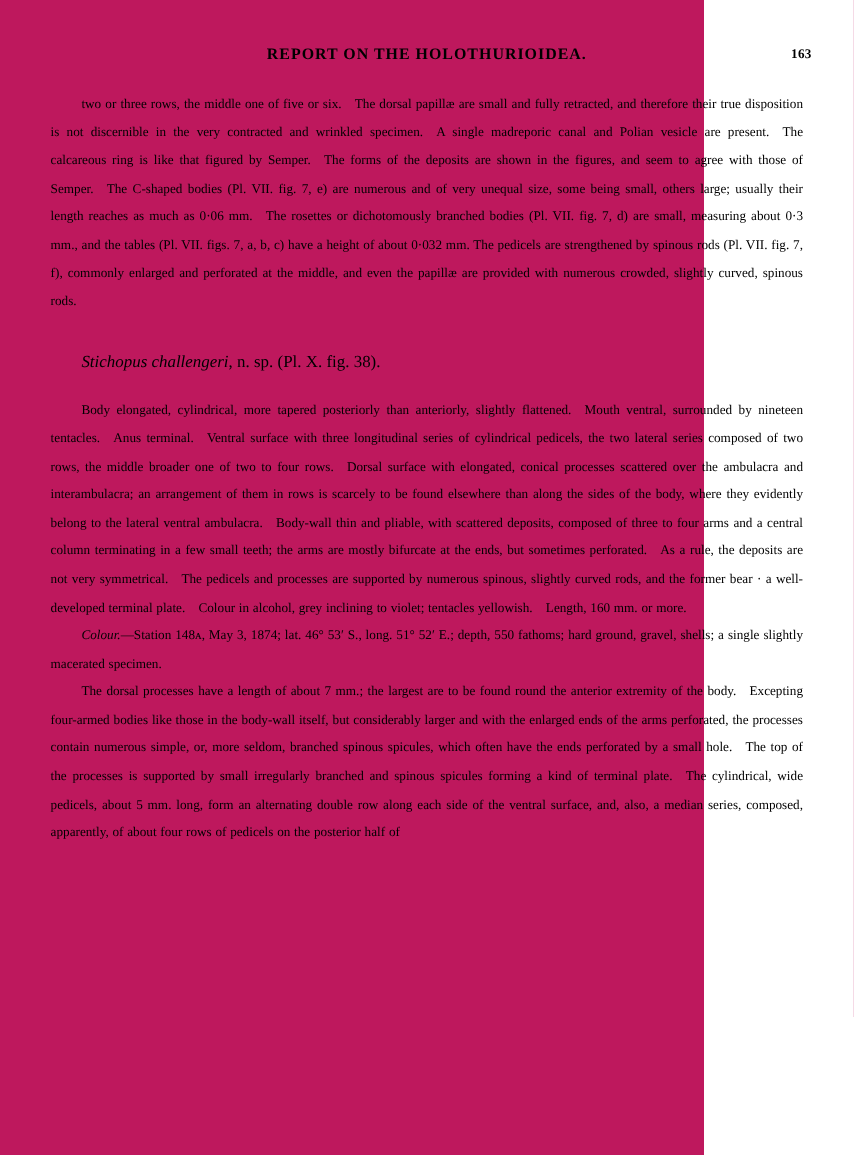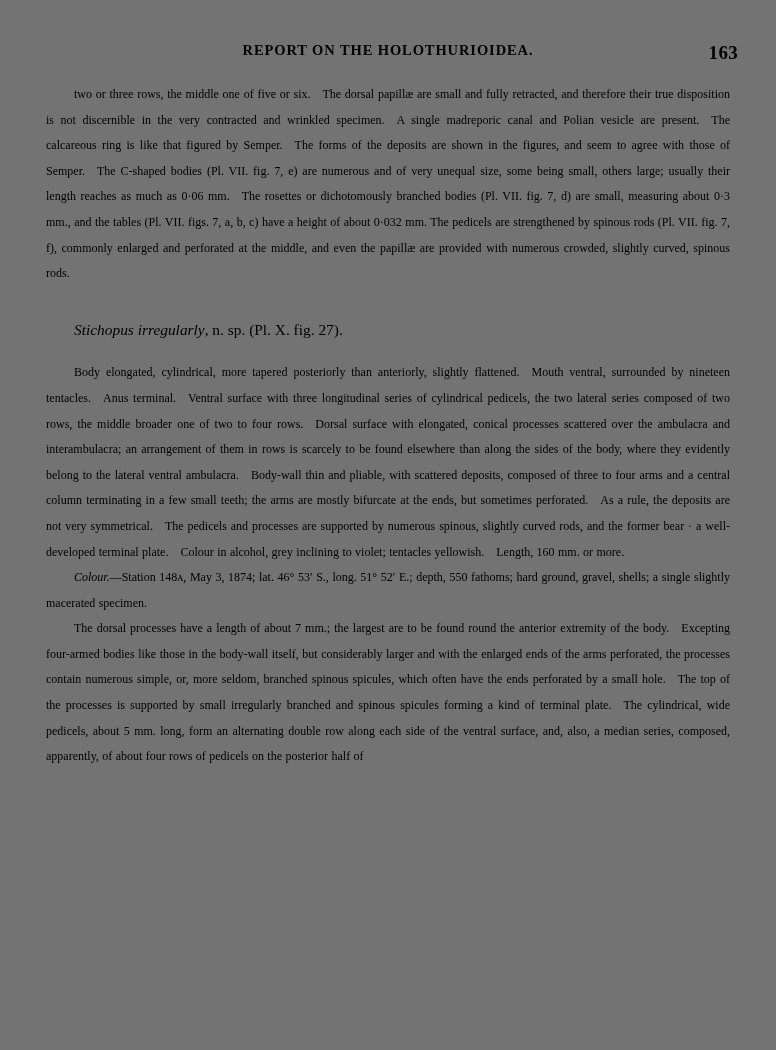--- a/index.html
+++ b/index.html
@@ -11,23 +11,23 @@
     width: 776px;
     height: 1050px;
     font-family: "Liberation Serif", serif;
     color: #000000;
     position: relative;
     overflow: hidden;
   }
   .page {
     position: absolute;
     left: 0; top: 0;
-    width: 776px;
+    width: 640px;
     height: 1050px;
-    background: #737373;
+    background: #be185d;
   }
   .header {
     position: absolute;
     left: 0;
     top: 42px;
     width: 776px;
     height: 22px;
   }
   .running-head {
     position: absolute;
@@ -38,21 +38,21 @@
     font-size: 14.5px;
     letter-spacing: 0.9px;
     font-weight: bold;
     font-variant: small-caps;
     text-transform: uppercase;
   }
   .page-number {
     position: absolute;
     right: 38px;
     top: 0px;
-    font-size: 19px;
+    font-size: 12px;
     font-weight: bold;
     letter-spacing: 0.3px;
   }
   .content {
     position: absolute;
     left: 46px;
     top: 82px;
     width: 684px;
   }
   p {
@@ -98,21 +98,21 @@
   <div class="header">
     <div class="running-head">Report on the Holothurioidea.</div>
     <div class="page-number">163</div>
   </div>
 
   <div class="content">
 
     <p class="indent">two or three rows, the middle one of five or six. The dorsal papillæ are small and fully retracted, and therefore their true disposition is not discernible in the very contracted and wrinkled specimen. A single madreporic canal and Polian vesicle are present. The calcareous ring is like that figured by Semper. The forms of the deposits are shown in the figures, and seem to agree with those of Semper. The C-shaped bodies (Pl. VII. fig. 7, e) are numerous and of very unequal size, some being small, others large; usually their length reaches as much as 0·06 mm. The rosettes or dichotomously branched bodies (Pl. VII. fig. 7, d) are small, measuring about 0·3 mm., and the tables (Pl. VII. figs. 7, a, b, c) have a height of about 0·032 mm. The pedicels are strengthened by spinous rods (Pl. VII. fig. 7, f), commonly enlarged and perforated at the middle, and even the papillæ are provided with numerous crowded, slightly curved, spinous rods.</p>
 
     <div class="heading-block">
-      <span class="sp-name">Stichopus irregularly</span><span>, n. sp. (Pl. X. fig. 27).</span>
+      <span class="sp-name">Stichopus challengeri</span><span>, n. sp. (Pl. X. fig. 38).</span>
     </div>
 
     <p class="indent">Body elongated, cylindrical, more tapered posteriorly than anteriorly, slightly flattened. Mouth ventral, surrounded by nineteen tentacles. Anus terminal. Ventral surface with three longitudinal series of cylindrical pedicels, the two lateral series composed of two rows, the middle broader one of two to four rows. Dorsal surface with elongated, conical processes scattered over the ambulacra and interambulacra; an arrangement of them in rows is scarcely to be found elsewhere than along the sides of the body, where they evidently belong to the lateral ventral ambulacra. Body-wall thin and pliable, with scattered deposits, composed of three to four arms and a central column terminating in a few small teeth; the arms are mostly bifurcate at the ends, but sometimes perforated. As a rule, the deposits are not very symmetrical. The pedicels and processes are supported by numerous spinous, slightly curved rods, and the former bear · a well-developed terminal plate. Colour in alcohol, grey inclining to violet; tentacles yellowish. Length, 160 mm. or more.</p>
 
     <p class="indent">
       <span class="habitat-word">Colour.</span><span>—Station 148ᴀ, May 3, 1874; lat. 46° 53′ S., long. 51° 52′ E.; depth, 550 fathoms; hard ground, gravel, shells; a single slightly macerated specimen.</span>
     </p>
 
     <p class="indent">The dorsal processes have a length of about 7 mm.; the largest are to be found round the anterior extremity of the body. Excepting four-armed bodies like those in the body-wall itself, but considerably larger and with the enlarged ends of the arms perforated, the processes contain numerous simple, or, more seldom, branched spinous spicules, which often have the ends perforated by a small hole. The top of the processes is supported by small irregularly branched and spinous spicules forming a kind of terminal plate. The cylindrical, wide pedicels, about 5 mm. long, form an alternating double row along each side of the ventral surface, and, also, a median series, composed, apparently, of about four rows of pedicels on the posterior half of</p>
 

